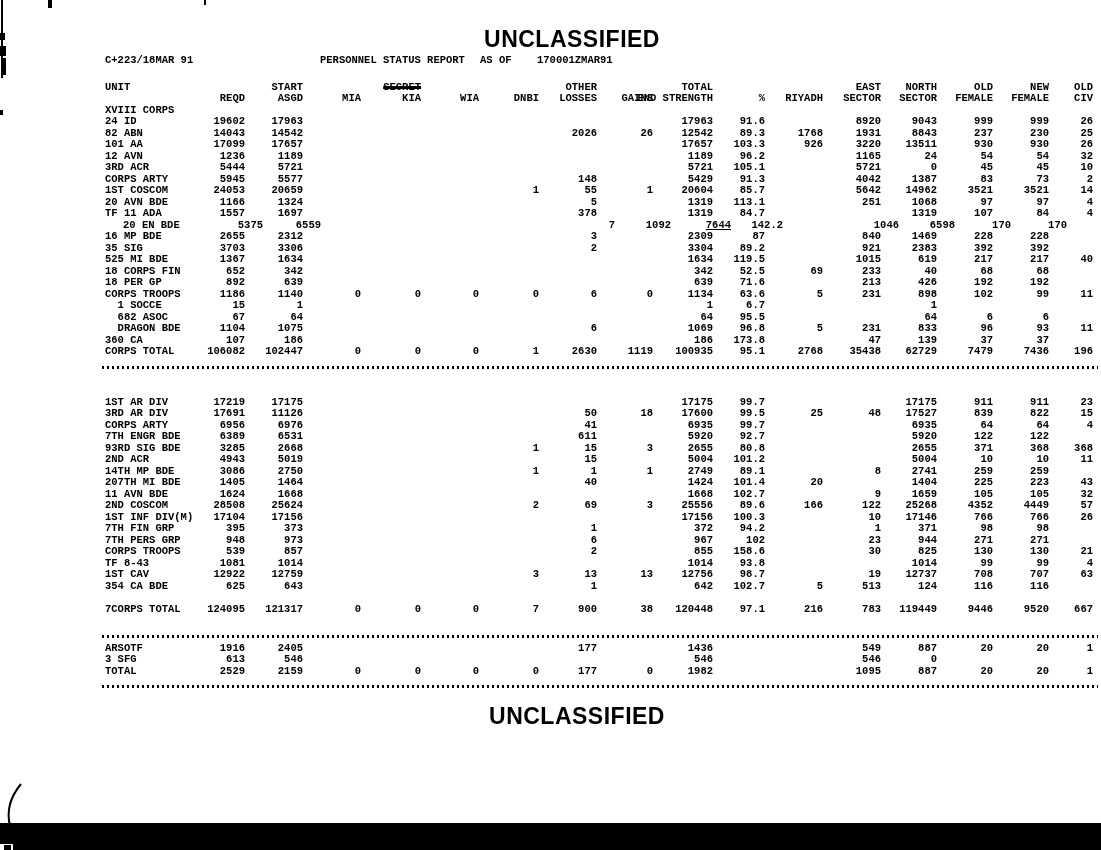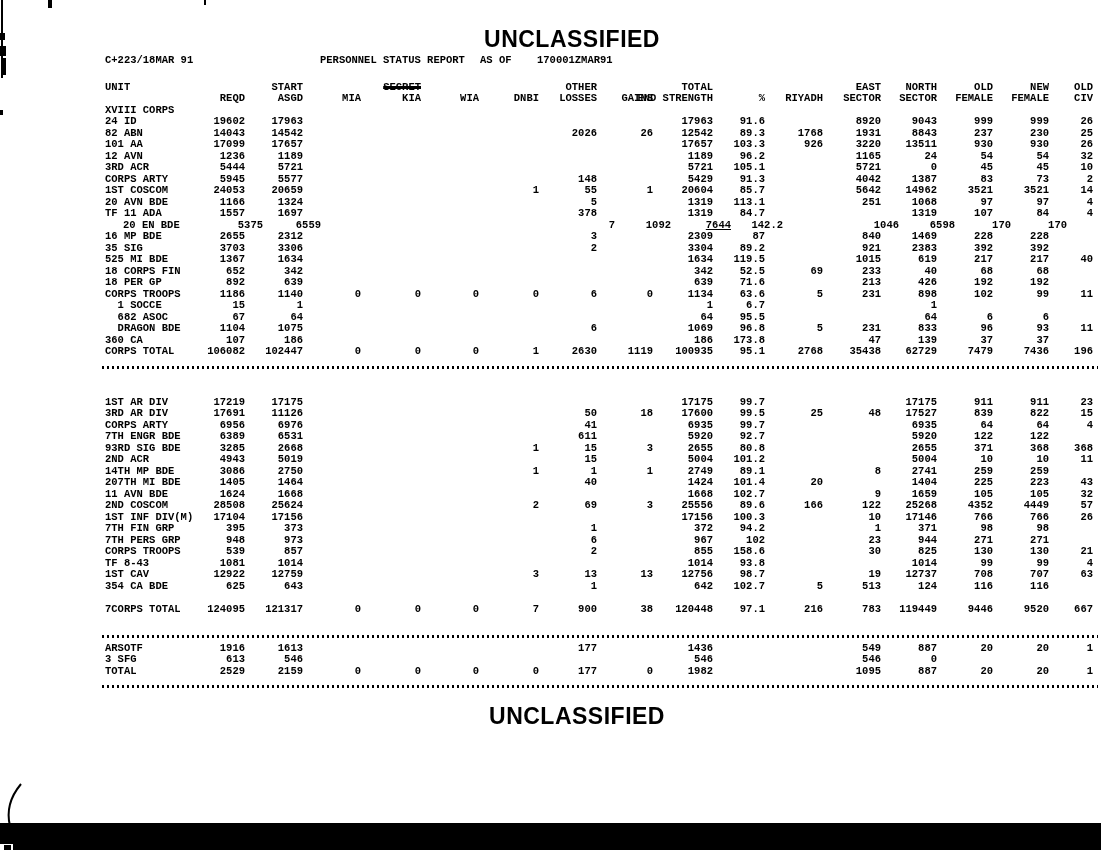--- a/index.html
+++ b/index.html
@@ -822,21 +822,21 @@
           <div class="cell" style="width: 56px;">119449</div>
           <div class="cell" style="width: 56px;">9446</div>
           <div class="cell" style="width: 56px;">9520</div>
           <div class="cell" style="width: 44px;">667</div>
         </div>
         <div class="blank"></div>
         <div class="sep"></div>
         <div class="trow">
           <div class="cell left" style="width: 92px;">ARSOTF</div>
           <div class="cell" style="width: 48px;">1916</div>
-          <div class="cell" style="width: 58px;">1613</div>
+          <div class="cell" style="width: 58px;">2405</div>
           <div class="cell" style="width: 58px;"></div>
           <div class="cell" style="width: 60px;"></div>
           <div class="cell" style="width: 58px;"></div>
           <div class="cell" style="width: 60px;"></div>
           <div class="cell" style="width: 58px;">177</div>
           <div class="cell" style="width: 56px;"></div>
           <div class="cell" style="width: 60px;">1436</div>
           <div class="cell" style="width: 52px;"></div>
           <div class="cell" style="width: 58px;"></div>
           <div class="cell" style="width: 58px;">549</div>

